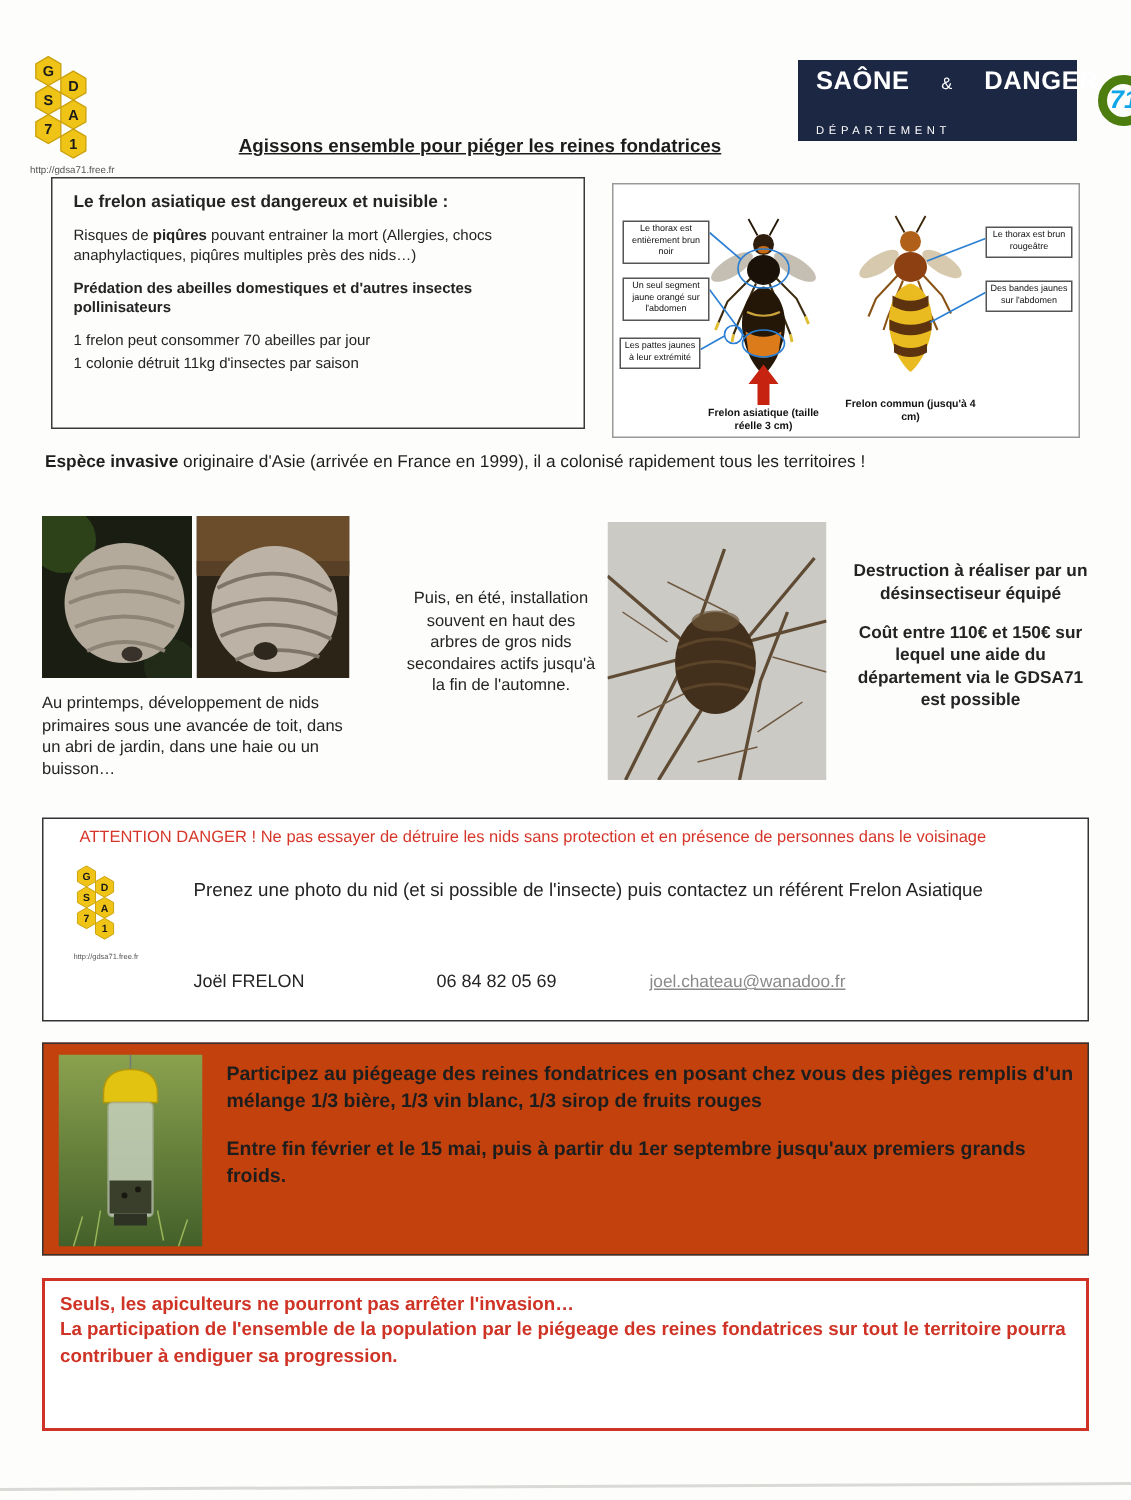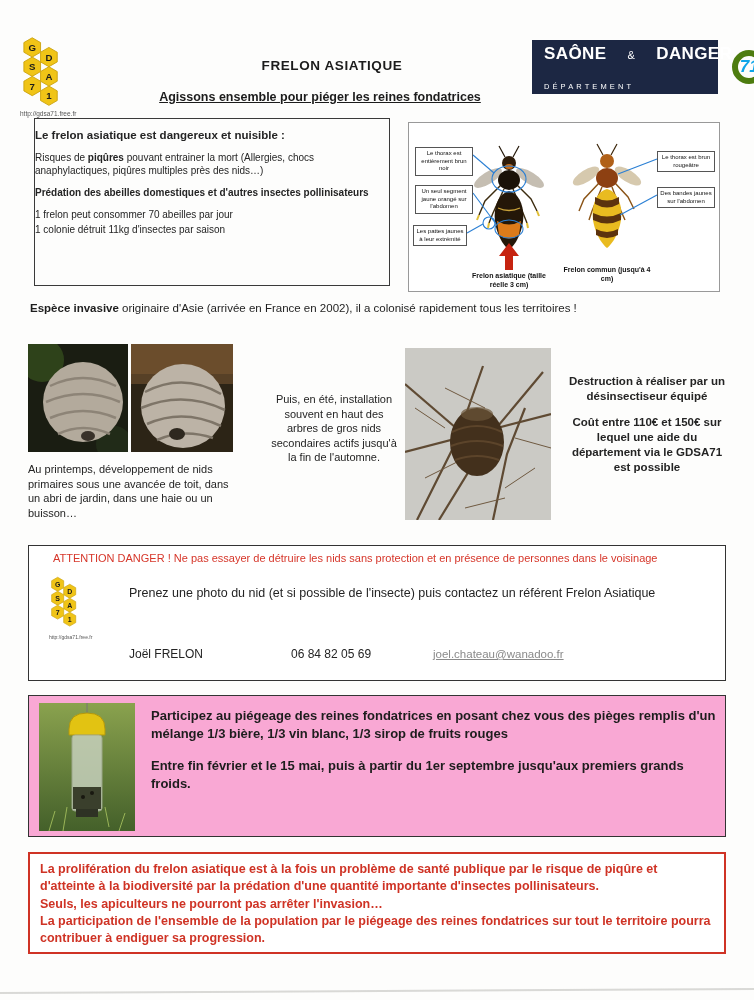--- a/index.html
+++ b/index.html
@@ -13,21 +13,21 @@
   .title { position:absolute; left:177px; top:58px; width:310px; text-align:center; font-size:13.5px; font-weight:bold; letter-spacing:.6px; color:#1c1c1c; }
   .subtitle { position:absolute; left:100px; top:90px; width:440px; text-align:center; font-size:12.5px; font-weight:bold; text-decoration:underline; color:#1c1c1c; }
   .dept { position:absolute; left:532px; top:40px; width:186px; height:54px; background:#1c2743; display:flex; align-items:center; padding:0 9px 0 12px; }
   .dept-text { flex:1; color:#fff; }
   .dept-line1 { font-size:17px; font-weight:bold; letter-spacing:.4px; display:flex; align-items:baseline; gap:21px; }
   .dept-line1 .amp { font-size:11px; font-weight:normal; }
   .dept-line2 { font-size:7.5px; letter-spacing:3.1px; margin-top:18px; }
   .dept-badge { width:34px; height:34px; border:6px solid #4d7c0f; border-radius:50%; display:flex; align-items:center; justify-content:center; color:#0ea5e9; font-size:17px; font-weight:bold; font-style:italic; flex:0 0 auto; }
 
   
-  .danger-box { position:absolute; left:34px; top:118px; width:356px; height:168px; border:1.5px solid #3a3a3a; padding:10px 0; }
+  .danger-box { position:absolute; left:34px; top:118px; width:356px; height:168px; border:1.5px solid #3a3a3a; padding:10px 14px; }
   .danger-heading { font-size:11.5px; font-weight:bold; margin-bottom:10px; }
   .danger-p { font-size:10px; line-height:1.3; margin-bottom:9px; }
   .danger-p.bold { font-weight:bold; }
   .danger-p.tight { margin-bottom:2px; }
 
   
   .hornet-figure { position:absolute; left:408px; top:122px; width:312px; height:170px; border:1px solid #999; background:#fff; }
   .hornet-svg { position:absolute; left:0; top:0; width:312px; height:170px; }
   .fig-label { position:absolute; border:1px solid #555; background:#fff; font-size:6px; line-height:1.25; padding:2px; text-align:center; color:#111; }
   .fig-label.l1 { left:6px; top:24px; width:58px; }
@@ -61,21 +61,21 @@
   .attention-logo .logo-url { font-size:5px; }
   .attention-instruction { position:absolute; left:100px; top:40px; width:592px; font-size:12.5px; }
   .contact-row { position:absolute; left:100px; width:592px; display:flex; align-items:baseline; }
   .contact-row.row1 { top:72px; }
   .contact-row.row2 { top:101px; }
   .contact-name { width:162px; font-size:12px; }
   .contact-phone { width:142px; font-size:12px; }
   .contact-email { font-size:11.5px; color:#8a8a8a; text-decoration:underline; cursor:pointer; }
 
   
-  .trap-box { position:absolute; left:28px; top:695px; width:698px; height:142px; border:1.5px solid #333; background:#f9a8d4; }
+  .trap-box { position:absolute; left:28px; top:695px; width:698px; height:142px; border:1.5px solid #333; background:#c2410c; }
   .trap-photo { position:absolute; left:10px; top:7px; width:96px; height:128px; }
   .trap-photo svg { display:block; width:100%; height:100%; }
   .trap-text { position:absolute; left:122px; top:11px; width:568px; font-size:13px; font-weight:bold; line-height:1.42; color:#1d1d1d; }
   .trap-text .t2 { margin-top:13px; }
 
   
   .footer-box { position:absolute; left:28px; top:852px; width:698px; height:102px; border:2px solid #cf3325; padding:7px 10px; color:#cf3325; font-weight:bold; font-size:12.5px; line-height:1.38; background:#fff; }
 
   .scan-edge { position:absolute; left:0; top:990px; width:754px; height:2px; background:#c9c9c6; transform:rotate(-0.3deg); opacity:.7; }
 </style>
@@ -99,21 +99,20 @@
         <text x="41" y="28">D</text>
         <text x="22" y="39">S</text>
         <text x="41" y="50">A</text>
         <text x="22" y="61">7</text>
         <text x="41" y="72">1</text>
       </g>
     </svg>
     <div class="logo-url">http://gdsa71.free.fr</div>
   </div>
 
-  <div class="title">FRELON ASIATIQUE</div>
   <div class="subtitle">Agissons ensemble pour piéger les reines fondatrices</div>
 
   <div class="dept">
     <div class="dept-text">
       <div class="dept-line1">
         <span>SAÔNE</span>
           <span class="amp">&amp;</span>
           <span>DANGER</span>
       </div>
       <div class="dept-line2">DÉPARTEMENT</div>
@@ -191,21 +190,21 @@
     <div class="fig-label l1">Le thorax est entièrement brun noir</div>
     <div class="fig-label l2">Un seul segment jaune orangé sur l'abdomen</div>
     <div class="fig-label l3">Les pattes jaunes à leur extrémité</div>
     <div class="fig-label r1">Le thorax est brun rougeâtre</div>
     <div class="fig-label r2">Des bandes jaunes sur l'abdomen</div>
     <div class="fig-caption cl">Frelon asiatique (taille réelle 3 cm)</div>
     <div class="fig-caption cr">Frelon commun (jusqu'à 4 cm)</div>
   </div>
 
   <div class="invasive">
-    <b>Espèce invasive</b><span> originaire d'Asie (arrivée en France en 2002), il a colonisé rapidement tous les territoires !</span>
+    <b>Espèce invasive</b><span> originaire d'Asie (arrivée en France en 1999), il a colonisé rapidement tous les territoires !</span>
   </div>
 
   <div class="photo photo1">
     <svg viewBox="0 0 100 108" preserveAspectRatio="none">
       <rect width="100" height="108" fill="#1a1d12"></rect>
       <circle cx="14" cy="16" r="22" fill="#31471c" opacity="0.9"></circle>
       <circle cx="86" cy="100" r="18" fill="#23301a" opacity="0.8"></circle>
       <circle cx="55" cy="58" r="40" fill="#b3aa9c"></circle>
       <g stroke="#8d8477" stroke-width="2.5" fill="none">
         <path d="M22,42 Q55,26 88,42"></path>
@@ -319,19 +318,18 @@
           <circle cx="53" cy="90" r="2" fill="#181810"></circle>
       </svg>
     </div>
     <div class="trap-text">
       <div class="t1">Participez au piégeage des reines fondatrices en posant chez vous des pièges remplis d'un mélange 1/3 bière, 1/3 vin blanc, 1/3 sirop de fruits rouges</div>
       <div class="t2">Entre fin février et le 15 mai, puis à partir du 1er septembre jusqu'aux premiers grands froids.</div>
     </div>
   </div>
 
   <div class="footer-box">
-    <div>La prolifération du frelon asiatique est à la fois un problème de santé publique par le risque de piqûre et d'atteinte à la biodiversité par la prédation d'une quantité importante d'insectes pollinisateurs.</div>
     <div>Seuls, les apiculteurs ne pourront pas arrêter l'invasion…</div>
     <div>La participation de l'ensemble de la population par le piégeage des reines fondatrices sur tout le territoire pourra contribuer à endiguer sa progression.</div>
   </div>
 
   <div class="scan-edge"></div>
 </div>
 
 </body></html>

